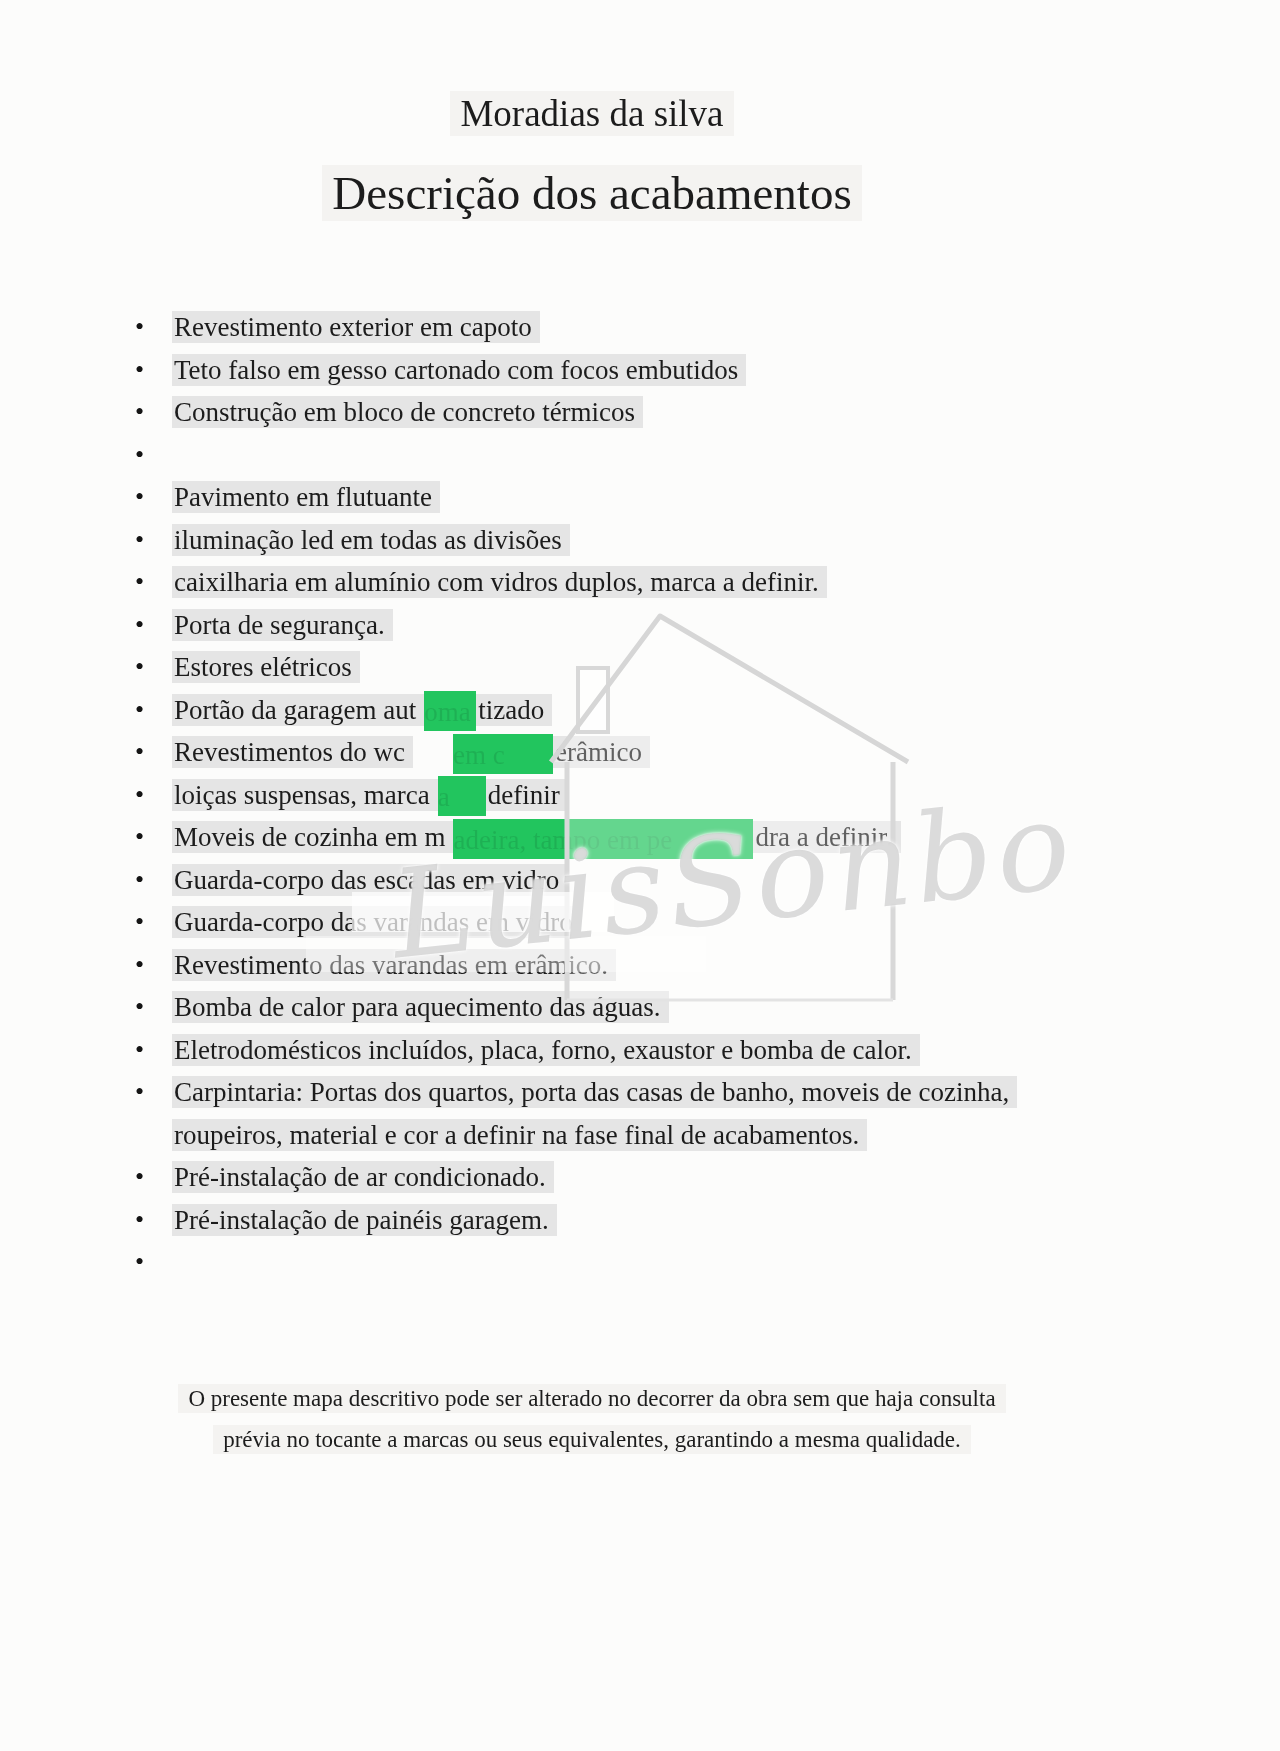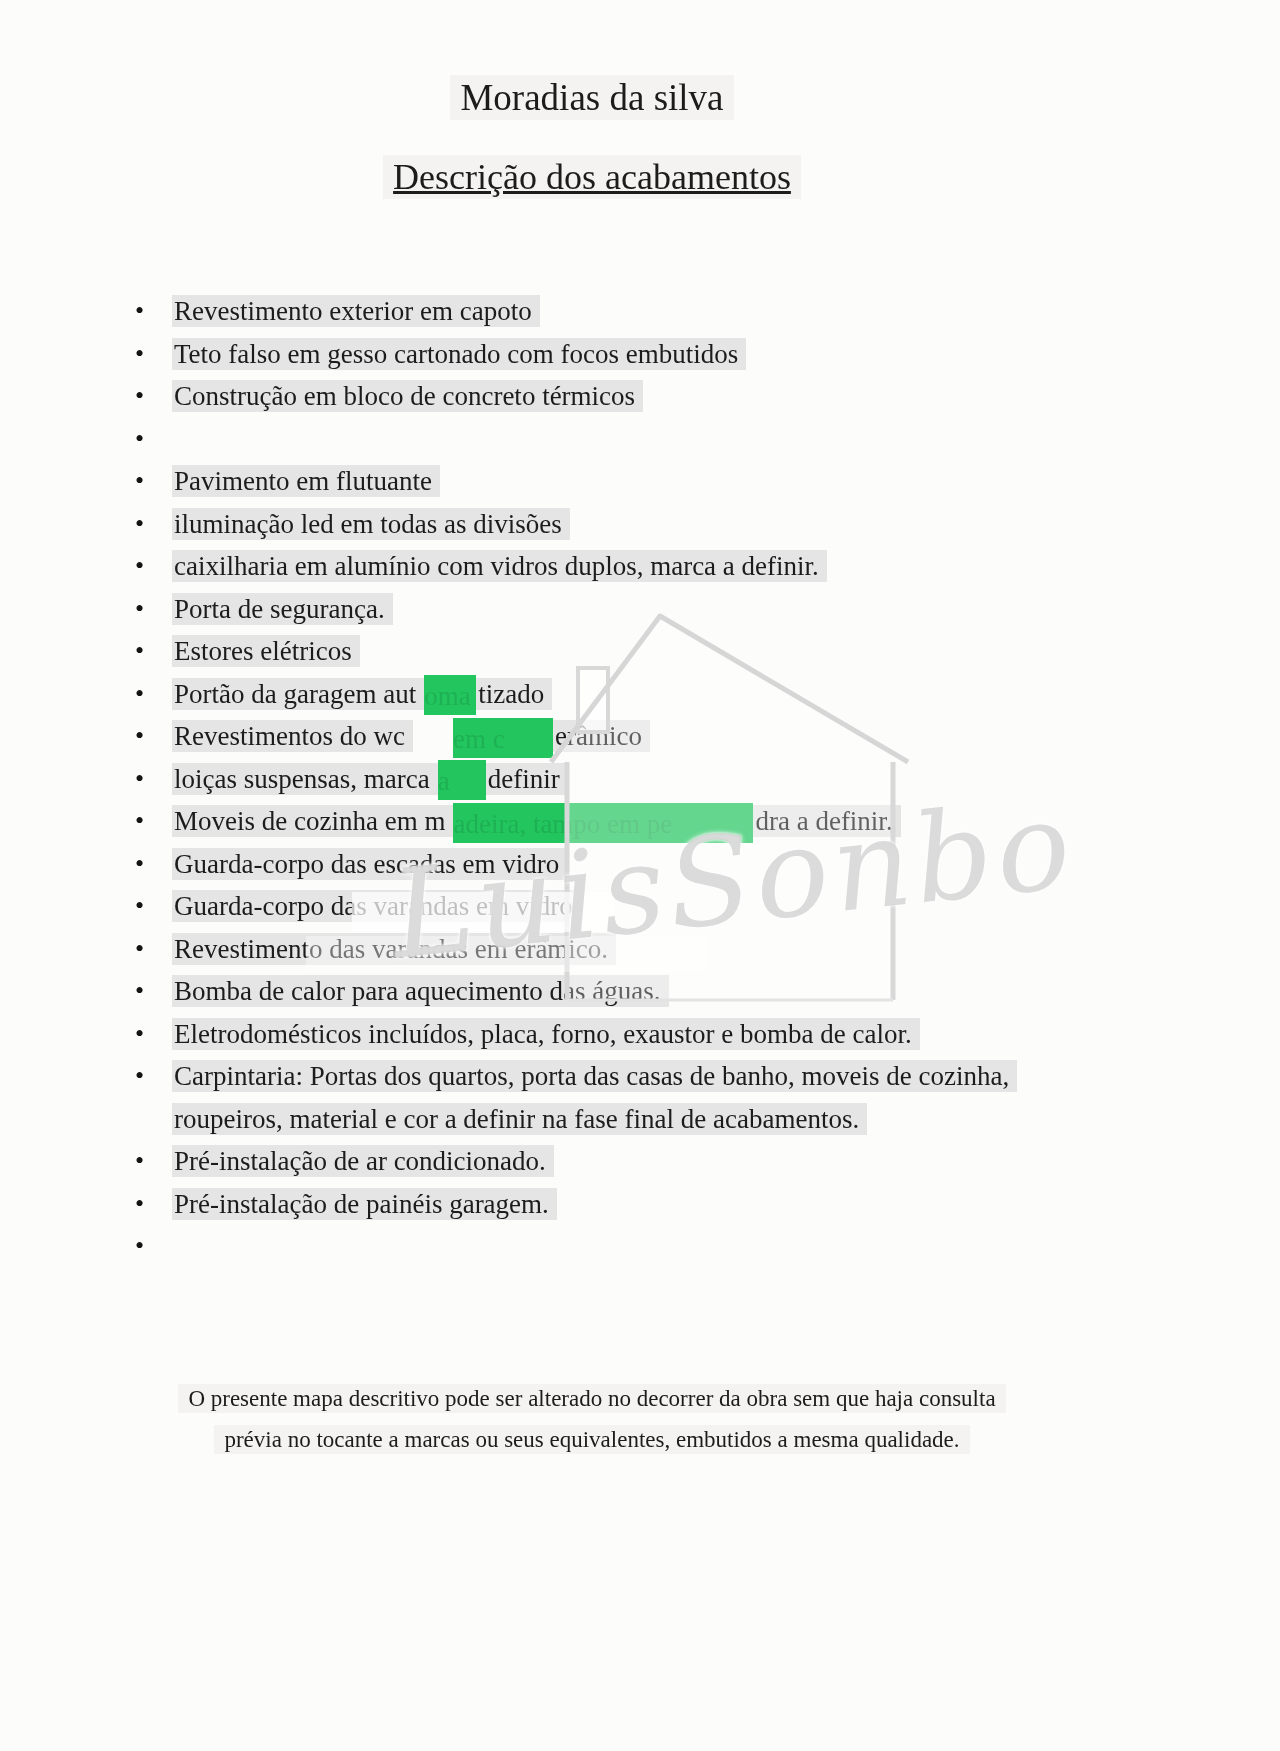--- a/index.html
+++ b/index.html
@@ -7,22 +7,22 @@
     width:1280px;height:1751px;
     background:#fcfcfb;
     font-family:"Liberation Serif","DejaVu Serif",serif;
     color:#1c1c1c;
     -webkit-font-smoothing:antialiased;
   }
   .doc{position:relative;width:1280px;height:1751px;overflow:hidden;}
 
   
   .titles{width:1184px;text-align:center;}
-  .title{padding-top:76px;font-size:37px;line-height:44px;font-weight:400;margin:0;}
-  .subtitle{margin:34px 0 0 0;font-size:36px;line-height:46px;font-weight:400;text-decoration:underline;}
+  .title{padding-top:76px;font-size:37px;line-height:44px;font-weight:400;margin:16px;}
+  .subtitle{margin:34px 0 0 0;font-size:47px;line-height:46px;font-weight:400;}
   .band{background:#f4f3f1;padding:2px 10px;box-decoration-break:clone;-webkit-box-decoration-break:clone;}
 
   
   ul.spec-list{list-style:none;margin:90px 0 0 135px;padding:0;width:990px;}
   ul.spec-list li{
     display:flex;align-items:flex-start;
     font-size:27px;line-height:42.5px;margin:0;
   }
   .bullet{flex:0 0 37px;font-size:26px;line-height:42.5px;color:#141414;}
   .txt{display:inline;max-width:915px;}
@@ -149,21 +149,21 @@
         <span class="bullet">•</span>
         <span class="txt"><span class="band-inline">Pré-instalação de painéis garagem.</span></span>
       </li>
     <li>
         <span class="bullet">•</span>
       </li>
   </ul>
 
   <div class="footer">
     <div><span class="band">O presente mapa descritivo pode ser alterado no decorrer da obra sem que haja consulta</span></div>
-    <div><span class="band">prévia no tocante a marcas ou seus equivalentes, embutidos a mesma qualidade.</span></div>
+    <div><span class="band">prévia no tocante a marcas ou seus equivalentes, garantindo a mesma qualidade.</span></div>
   </div>
 
   <div class="watermark">
     <svg class="house" viewBox="0 0 380 400" xmlns="http://www.w3.org/2000/svg">
       <polygon points="11,156 120,10 368,156 353,156 353,394 27,394 27,156" fill="rgba(255,255,255,0.30)" stroke="none"></polygon>
       <rect x="38" y="62" width="30" height="64" fill="rgba(255,255,255,0.6)" stroke="#d8d8d8" stroke-width="4"></rect>
       <path d="M11 156 L120 10 L368 156" fill="none" stroke="#d6d6d6" stroke-width="5" stroke-linejoin="round"></path>
       <path d="M27 156 V394 M353 156 V394" fill="none" stroke="#d8d8d8" stroke-width="5"></path>
       <path d="M27 394 H353" fill="none" stroke="#e3e3e3" stroke-width="3"></path>
     </svg>

